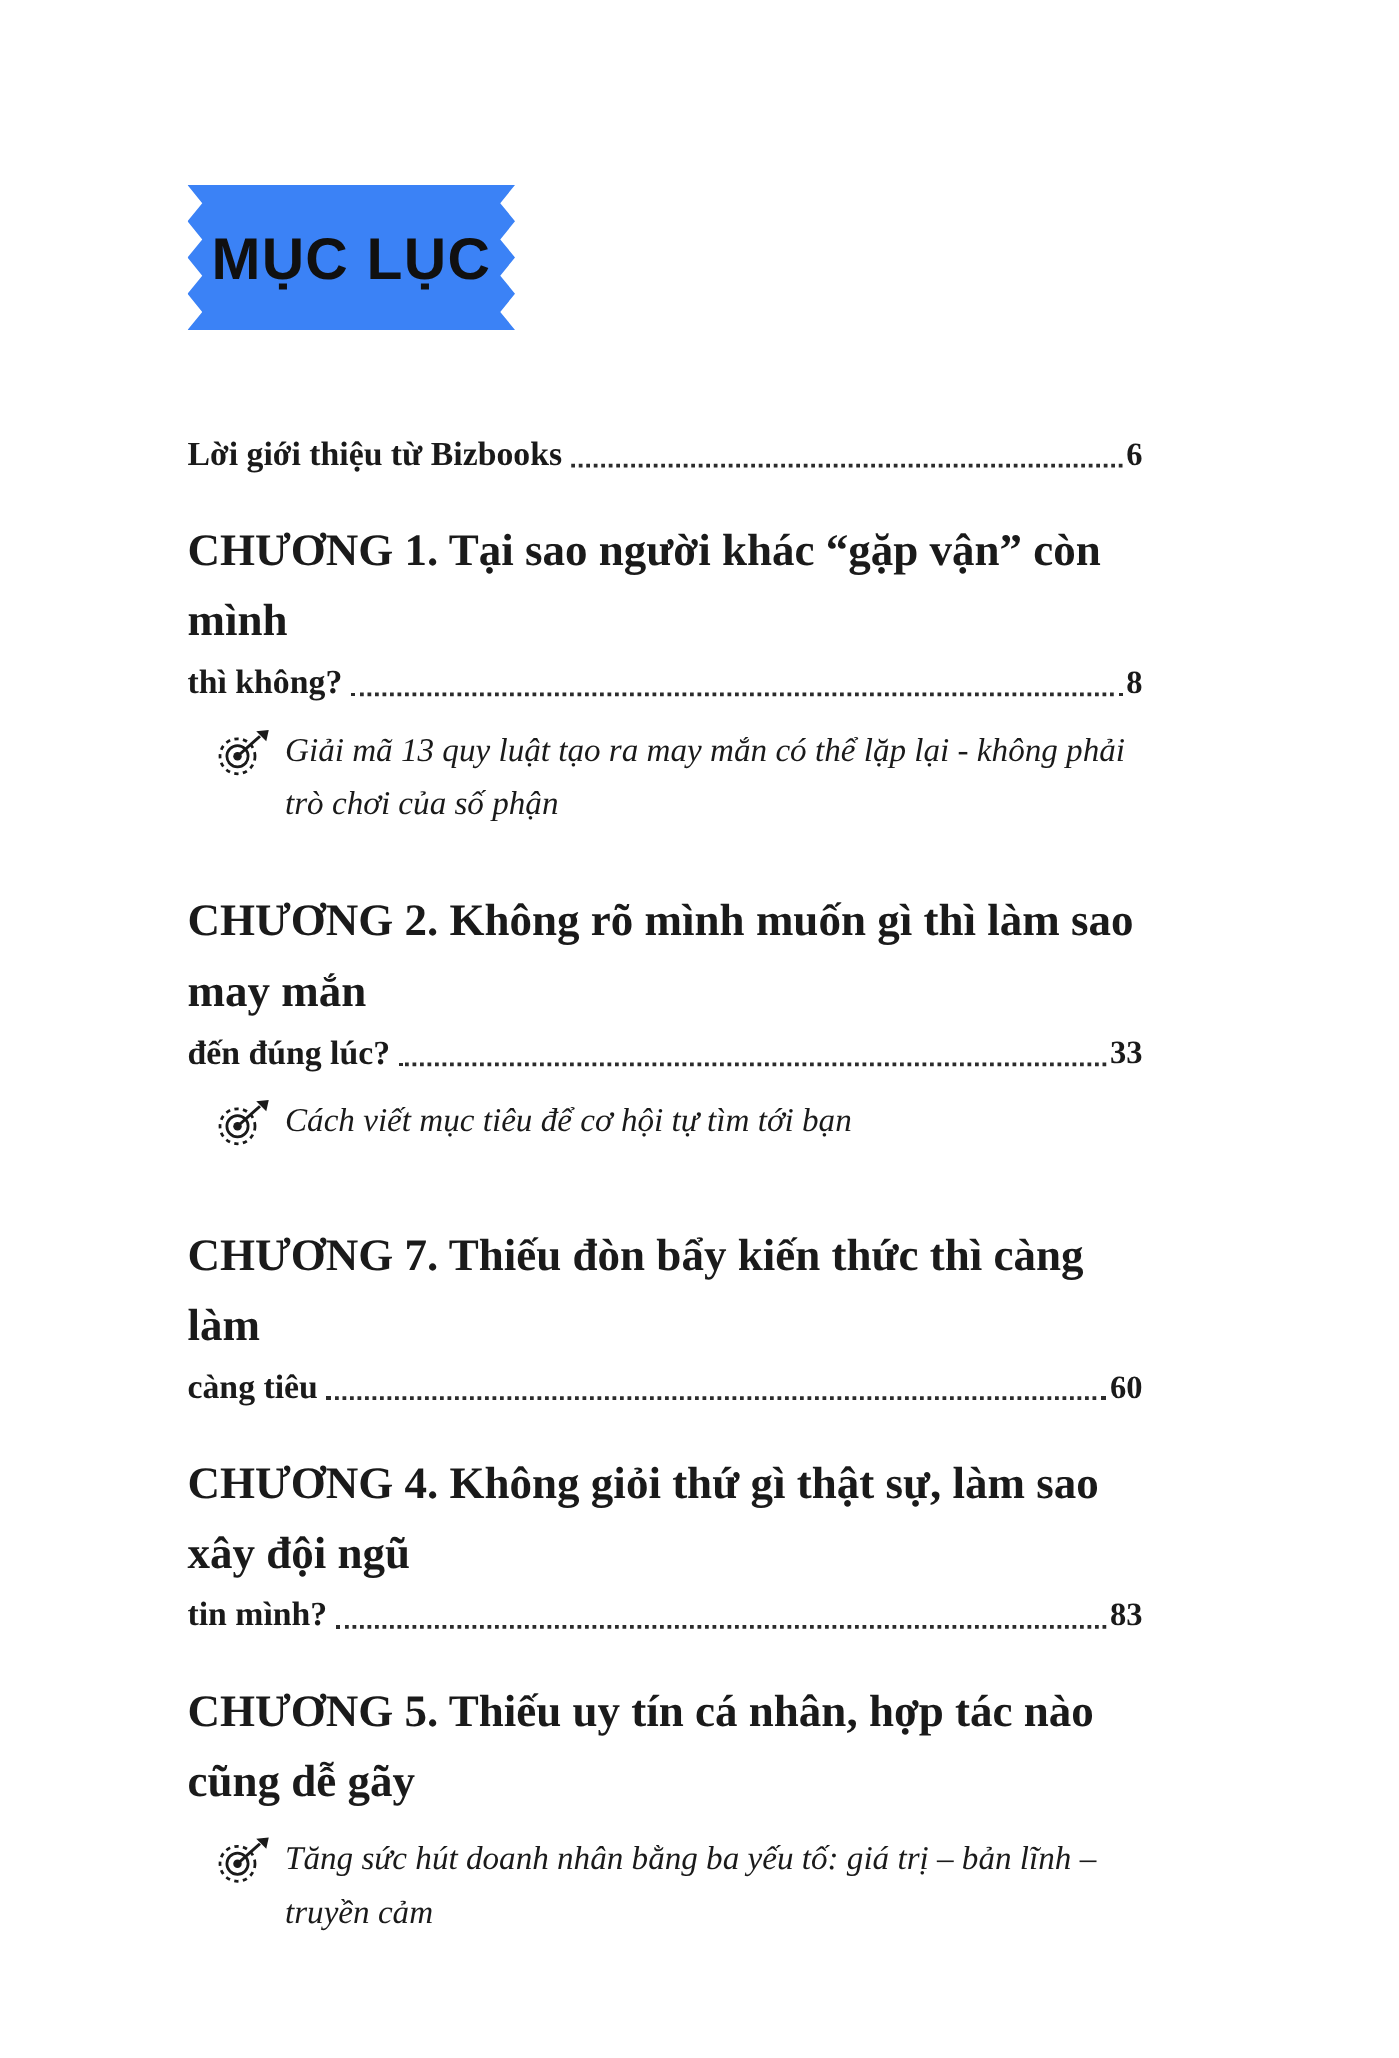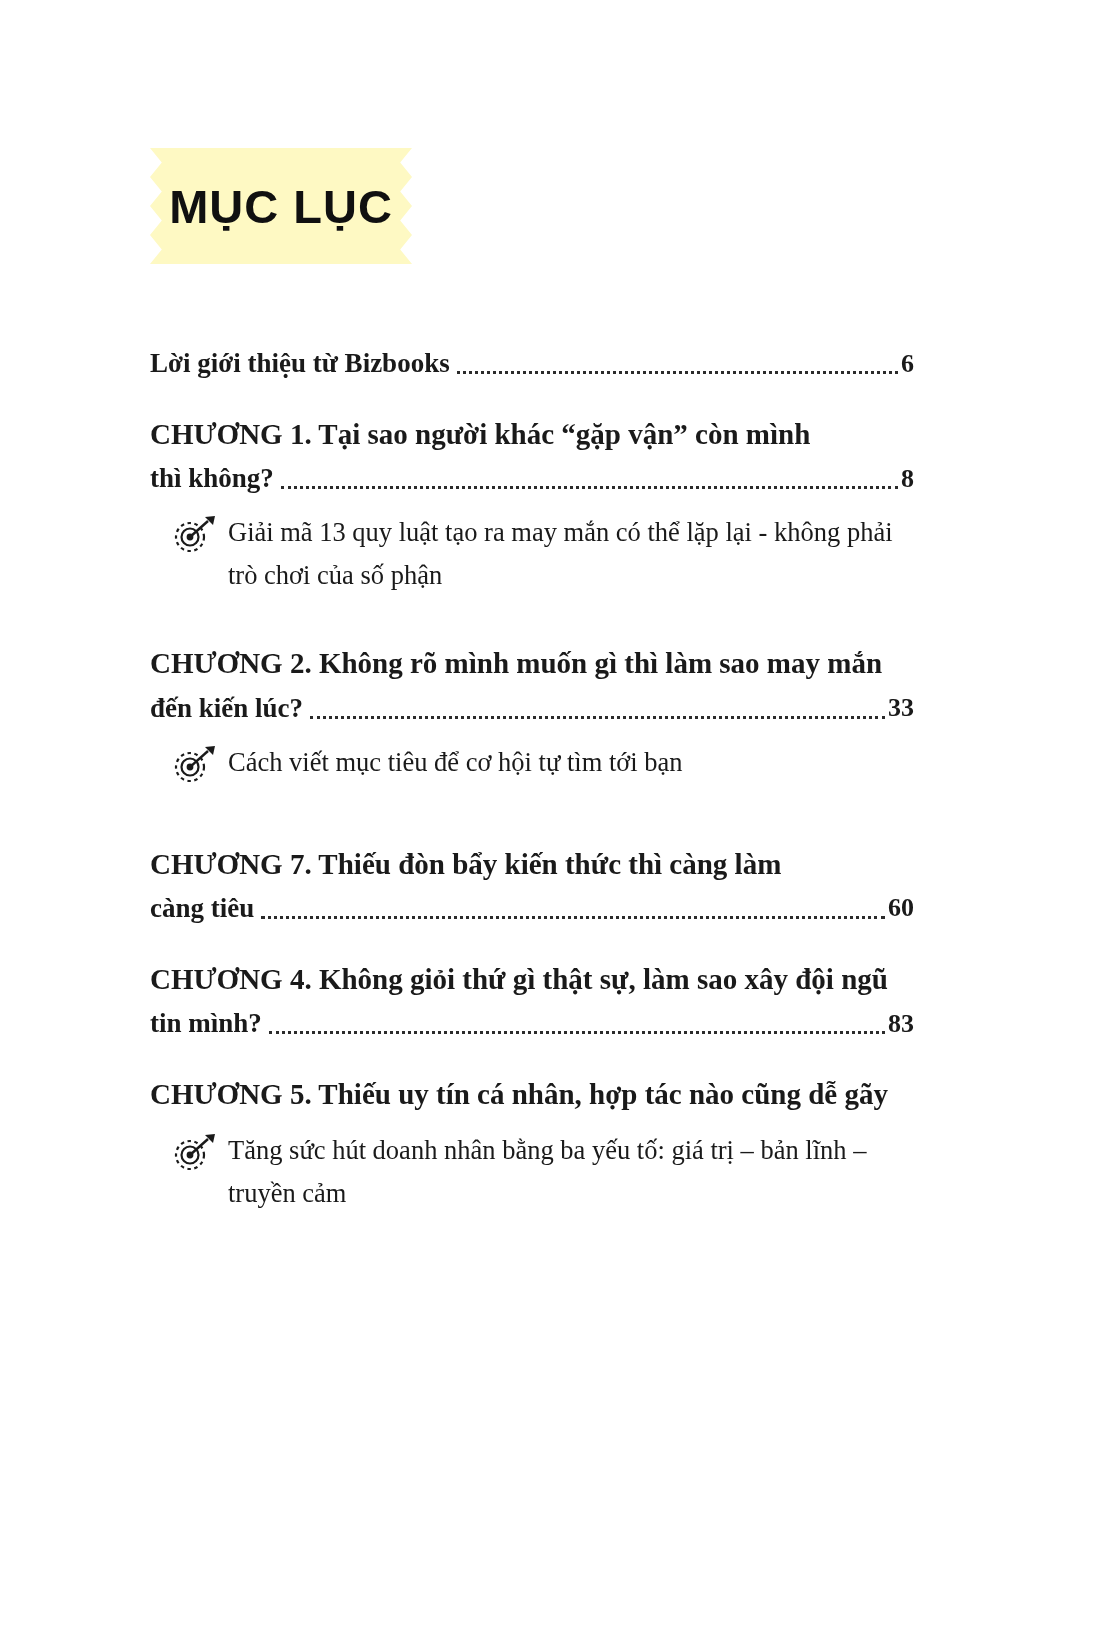--- a/index.html
+++ b/index.html
@@ -15,21 +15,21 @@
     color: #1a1a1a;
   }
   .page {
     padding: 148px 205px 60px 150px;
   }
 
   
   .title-box {
     width: 262px;
     height: 116px;
-    background: #fef9c3;
+    background: #3b82f6;
     display: flex;
     align-items: center;
     justify-content: center;
     margin-bottom: 78px;
     clip-path: polygon(
       0% 0%, 100% 0%,
       95.5% 12.5%, 100% 25%, 95.5% 37.5%, 100% 50%,
       95.5% 62.5%, 100% 75%, 95.5% 87.5%, 100% 100%,
       0% 100%,
       4.5% 87.5%, 0% 75%, 4.5% 62.5%, 0% 50%,
@@ -43,21 +43,21 @@
     font-size: 47px;
     letter-spacing: 1px;
     color: #101010;
   }
 
   
   .entry { margin-top: 0; }
   .entry + .entry { margin-top: 28px; }
 
   .t1 {
-    font-size: 29px;
+    font-size: 36px;
     font-weight: bold;
     line-height: 1.56;
   }
   .t1:empty { display: none; }
 
   .tlast {
     display: flex;
     align-items: flex-end;
     font-size: 27px;
     line-height: 1.56;
@@ -76,20 +76,21 @@
     font-weight: 600;
     font-size: 26px;
     white-space: nowrap;
   }
 
   
   .sub {
     display: flex;
     align-items: flex-start;
     margin: 12px 0 44px 22px;
+    font-style: italic;
     font-size: 26.5px;
     line-height: 1.62;
   }
   .sub .icon {
     flex: 0 0 auto;
     width: 48px;
     margin-right: 8px;
     margin-top: 4px;
   }
   .subtext { flex: 1 1 auto; }
@@ -128,21 +129,21 @@
           <path d="M33 2 L43 1 L41 10 Z" fill="#1a1a1a"></path>
         </svg>
       </span>
       <span class="subtext">Giải mã 13 quy luật tạo ra may mắn có thể lặp lại - không phải trò chơi của số phận</span>
     </div>
   </section>
 
   <section class="entry">
     <div class="t1">CHƯƠNG 2. Không rõ mình muốn gì thì làm sao may mắn</div>
     <div class="tlast">
-      <span class="t2">đến kiến lúc?</span>
+      <span class="t2">đến đúng lúc?</span>
       <span class="dots"></span>
       <span class="pg">33</span>
     </div>
     <div class="sub">
       <span class="icon">
         <svg width="44" height="40" viewBox="0 0 44 40" fill="none">
           <circle cx="18" cy="22" r="14" stroke="#1a1a1a" stroke-width="2.2" stroke-dasharray="3.5 3.5"></circle>
           <circle cx="18" cy="22" r="8.5" stroke="#1a1a1a" stroke-width="2.2"></circle>
           <circle cx="18" cy="22" r="3.4" fill="#1a1a1a"></circle>
           <line x1="18" y1="22" x2="36" y2="6" stroke="#1a1a1a" stroke-width="2.4"></line>

